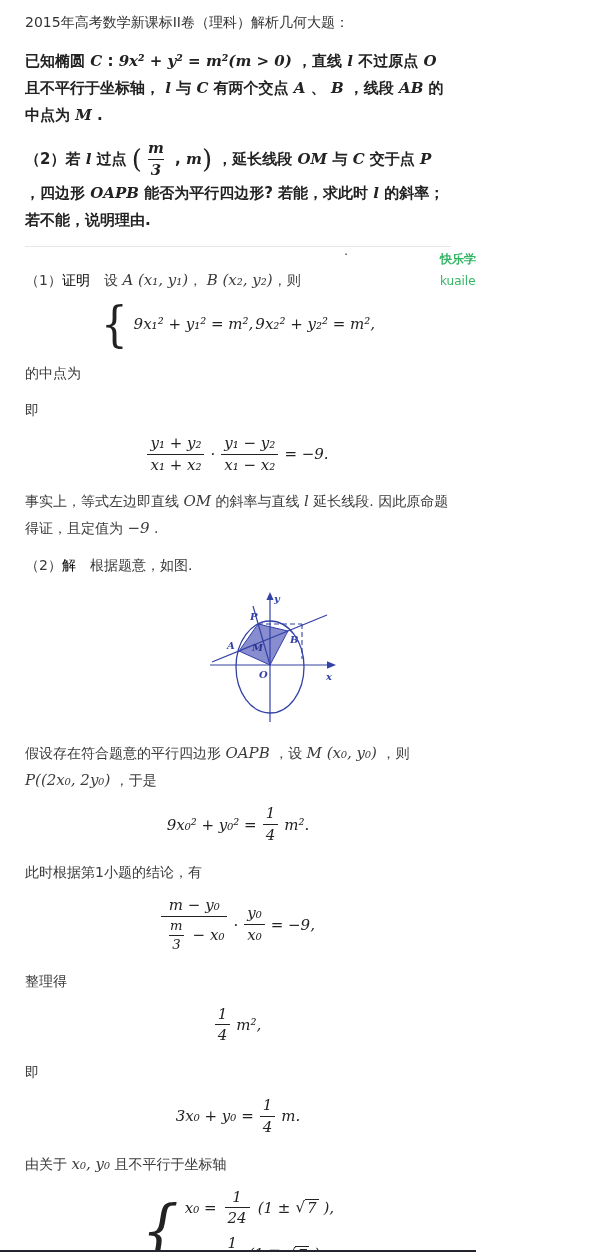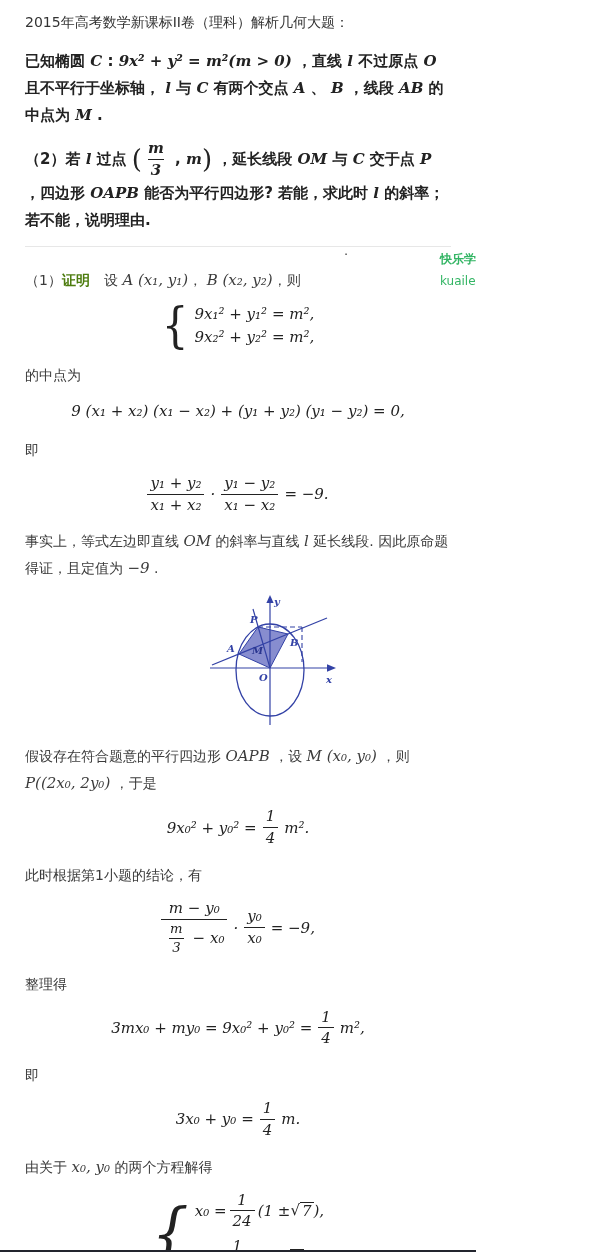--- a/index.html
+++ b/index.html
@@ -5,40 +5,40 @@
   html,body{margin:0;padding:0;background:#fff;}
   .page{position:relative;width:476px;height:1252px;box-sizing:border-box;
         padding:12px 25px 0;overflow:hidden;background:#fff;
         font-family:"DejaVu Sans","Liberation Sans",sans-serif;color:#3b3b3b;}
   .title{font-size:14px;line-height:20px;margin:0 0 16px;color:#333;}
   .p{font-size:14px;line-height:27px;margin:0 0 10px;}
   .p .mi{font-size:15px;}
   .bold{font-weight:bold;font-size:15px;color:#222;margin-top:9px;}
   .bold .mi{font-weight:bold;}
   .mi{font-family:"DejaVu Serif","Liberation Serif",serif;font-style:italic;}
-  .b{font-weight:bold;color:#4d7c0f;}
+  .b{font-weight:normal;color:#000000;}
   .q2line{line-height:40px;}
   hr.divider{border:none;border-top:1px solid #e7e7e7;margin:12px 0 20px;}
   
   .eq{display:flex;justify-content:center;align-items:center;font-size:15px;
       color:#222;margin:4px 0 14px;min-height:24px;}
   .eq>span{margin:0 3px;}
   .frac{display:inline-flex;flex-direction:column;align-items:center;text-align:center;
         vertical-align:middle;margin:0 3px;line-height:1.25;}
   .frac .fn{padding:0 3px 1px;}
   .frac .fd{border-top:1.3px solid #222;padding:1px 3px 0;}
   .frac.sm{font-size:0.88em;}
   .fdrow{display:inline-flex;align-items:center;gap:4px;}
   .sysbrace{font-family:"DejaVu Serif","Liberation Serif",serif;color:#222;
             display:inline-block;line-height:1;font-weight:400;
             font-size:42px;transform:scaleY(1.15);margin-right:6px;}
   .sysbrace.tall{font-size:58px;transform:scaleY(1.2);}
-  .sysrows{display:inline-flex;flex-direction:column;text-align:left;gap:2px;}
+  .sysrows{display:inline-flex;text-align:left;gap:2px;}
   .sysrows>span{line-height:21px;}
-  .sysrow{display:inline-flex;align-items:center;line-height:normal;}
+  .sysrow{display:inline-flex;align-items:center;gap:5px;line-height:normal;}
   .sys2rows{display:inline-flex;flex-direction:column;gap:6px;text-align:left;}
   .sqrt{display:inline-flex;align-items:flex-start;}
   .sqrt .radsign{line-height:1.1;}
   .sqrt .rad{border-top:1.2px solid #222;padding:0 2px;line-height:1.1;}
   .bigp{font-family:"DejaVu Serif","Liberation Serif",serif;font-size:26px;
         font-weight:400;vertical-align:-4px;line-height:1;color:#222;}
   
   .watermark{position:absolute;left:440px;top:248px;font-size:12px;line-height:22px;}
   .watermark .wm1{font-weight:bold;}
   .stray-dot{position:absolute;left:344px;top:243px;font-size:13px;color:#444;}
@@ -76,39 +76,39 @@
   <div class="eq">
     <span class="sysbrace">{</span>
     <span class="sysrows mi">
       <span>9x₁² + y₁² = m²,</span>
       <span>9x₂² + y₂² = m²,</span>
     </span>
   </div>
 
   <p class="p">的中点为</p>
 
-  <div class="eq mi">9 (x₁ + x₂) (x₁ − x₂) +  (y₁ + y₂) (y₁ − y₂) = 0,</div>
 
   <p class="p">即</p>
 
   <div class="eq mi">
     <span class="frac">
         <span class="fn">y₁ + y₂</span>
         <span class="fd">x₁ + x₂</span>
       </span>
     <span>·</span>
     <span class="frac">
         <span class="fn">y₁ − y₂</span>
         <span class="fd">x₁ − x₂</span>
       </span>
     <span>= −9.</span>
   </div>
 
   <p class="p"><span>事实上，等式左边即直线 </span><span class="mi">OM</span><span> 的斜率与直线 </span><span class="mi">l</span><span> 延长线段. 因此原命题得证，且定值为 </span><span class="mi">−9</span><span> .</span></p>
 
+  <p class="p"><span>（2）</span><span class="b">解</span><span>　根据题意，如图.</span></p>
 
   <div class="figwrap">
     <svg width="170" height="135" viewBox="0 0 170 135">
       <polygon points="65,76 34,62 53,35 83,42" fill="#7d83cb" fill-opacity="0.92" stroke="#3342a6" stroke-width="1"></polygon>
       <ellipse cx="65" cy="78" rx="34" ry="46" fill="none" stroke="#3342a6" stroke-width="1.3"></ellipse>
       <line x1="5" y1="76" x2="126" y2="76" stroke="#3342a6" stroke-width="1.2"></line>
       <polygon points="131,76 122,72.3 122,79.7" fill="#3342a6"></polygon>
       <line x1="65" y1="133" x2="65" y2="8" stroke="#3342a6" stroke-width="1.2"></line>
       <polygon points="65,3 61.4,11 68.6,11" fill="#3342a6"></polygon>
       <line x1="7" y1="73" x2="122" y2="26" stroke="#3342a6" stroke-width="1.2"></line>
@@ -153,40 +153,39 @@
     <span class="frac">
         <span class="fn">y₀</span>
         <span class="fd">x₀</span>
       </span>
     <span>= −9,</span>
   </div>
 
   <p class="p">整理得</p>
 
   <div class="eq mi">
-    <span>3mx₀ + my₀ = 9x₀² + y₀² =</span>
     <span class="frac">
         <span class="fn">1</span>
         <span class="fd">4</span>
       </span>
     <span>m²,</span>
   </div>
 
   <p class="p">即</p>
 
   <div class="eq mi">
     <span>3x₀ + y₀ =</span>
     <span class="frac">
         <span class="fn">1</span>
         <span class="fd">4</span>
       </span>
     <span>m.</span>
   </div>
 
-  <p class="p"><span>由关于 </span><span class="mi">x₀, y₀</span><span> 的两个方程解得</span></p>
+  <p class="p"><span>由关于 </span><span class="mi">x₀, y₀</span><span> 且不平行于坐标轴</span></p>
 
   <div class="eq mi">
     <span class="sysbrace tall">{</span>
     <span class="sys2rows">
       <span class="sysrow">
         <span>x₀ =</span>
         <span class="frac">
             <span class="fn">1</span>
             <span class="fd">24</span>
           </span>

